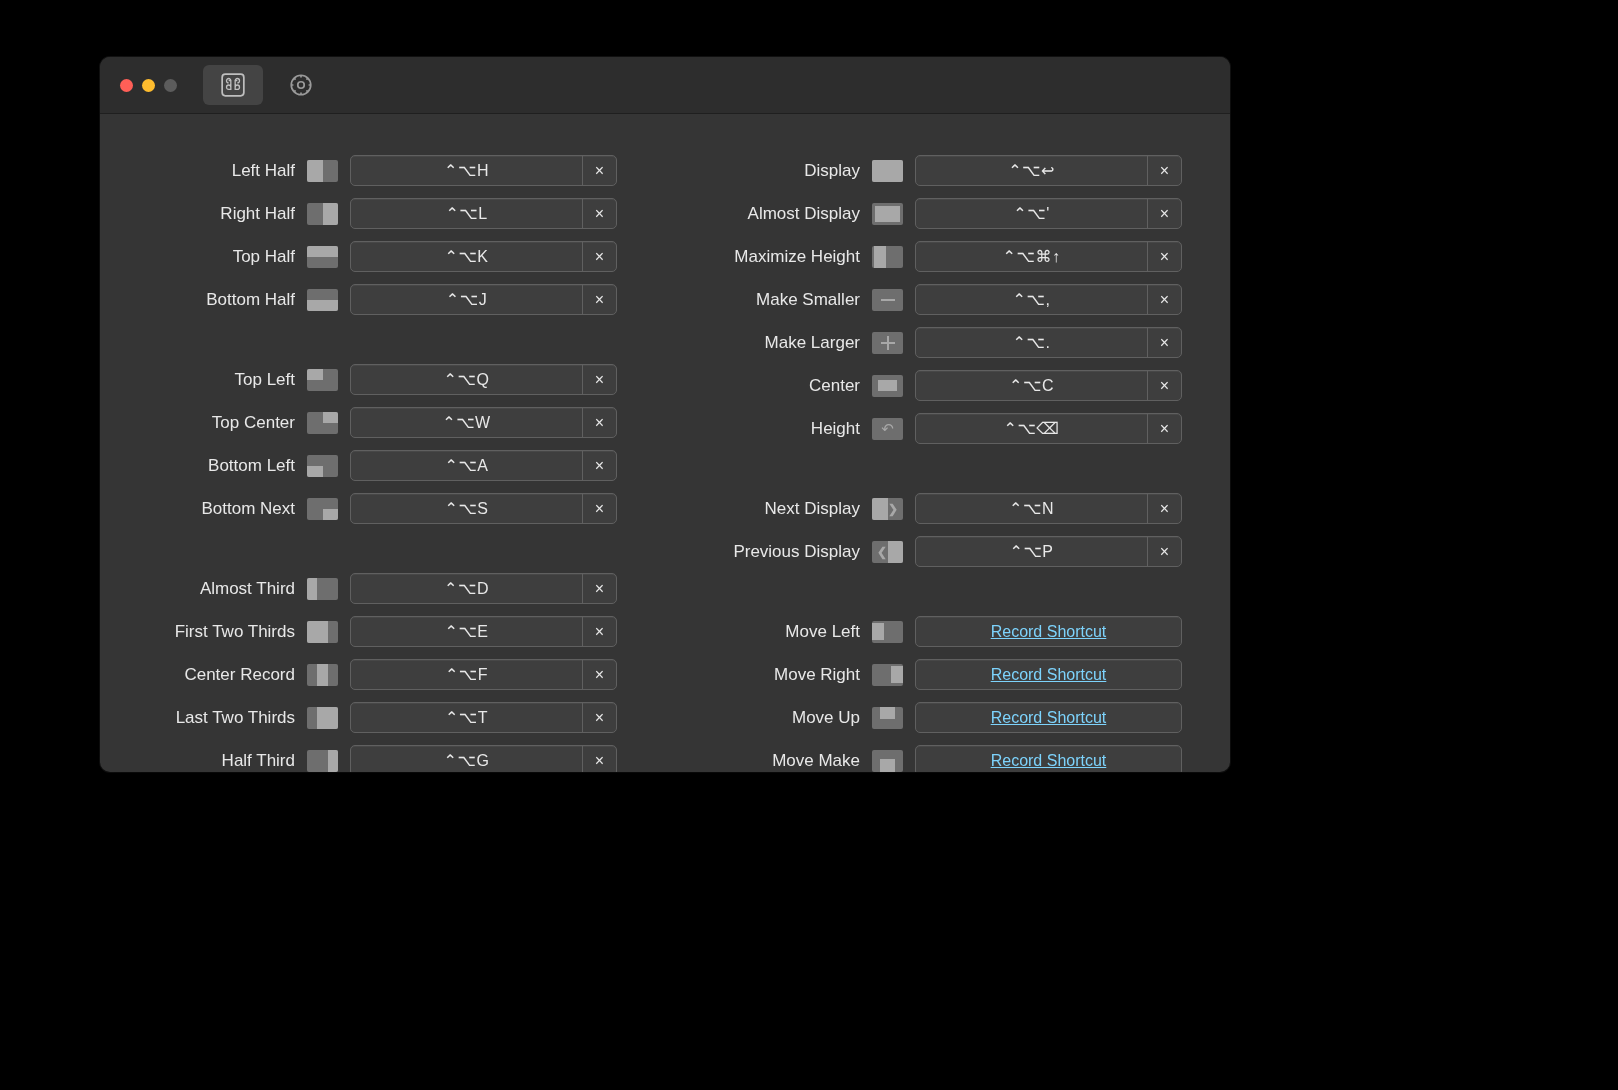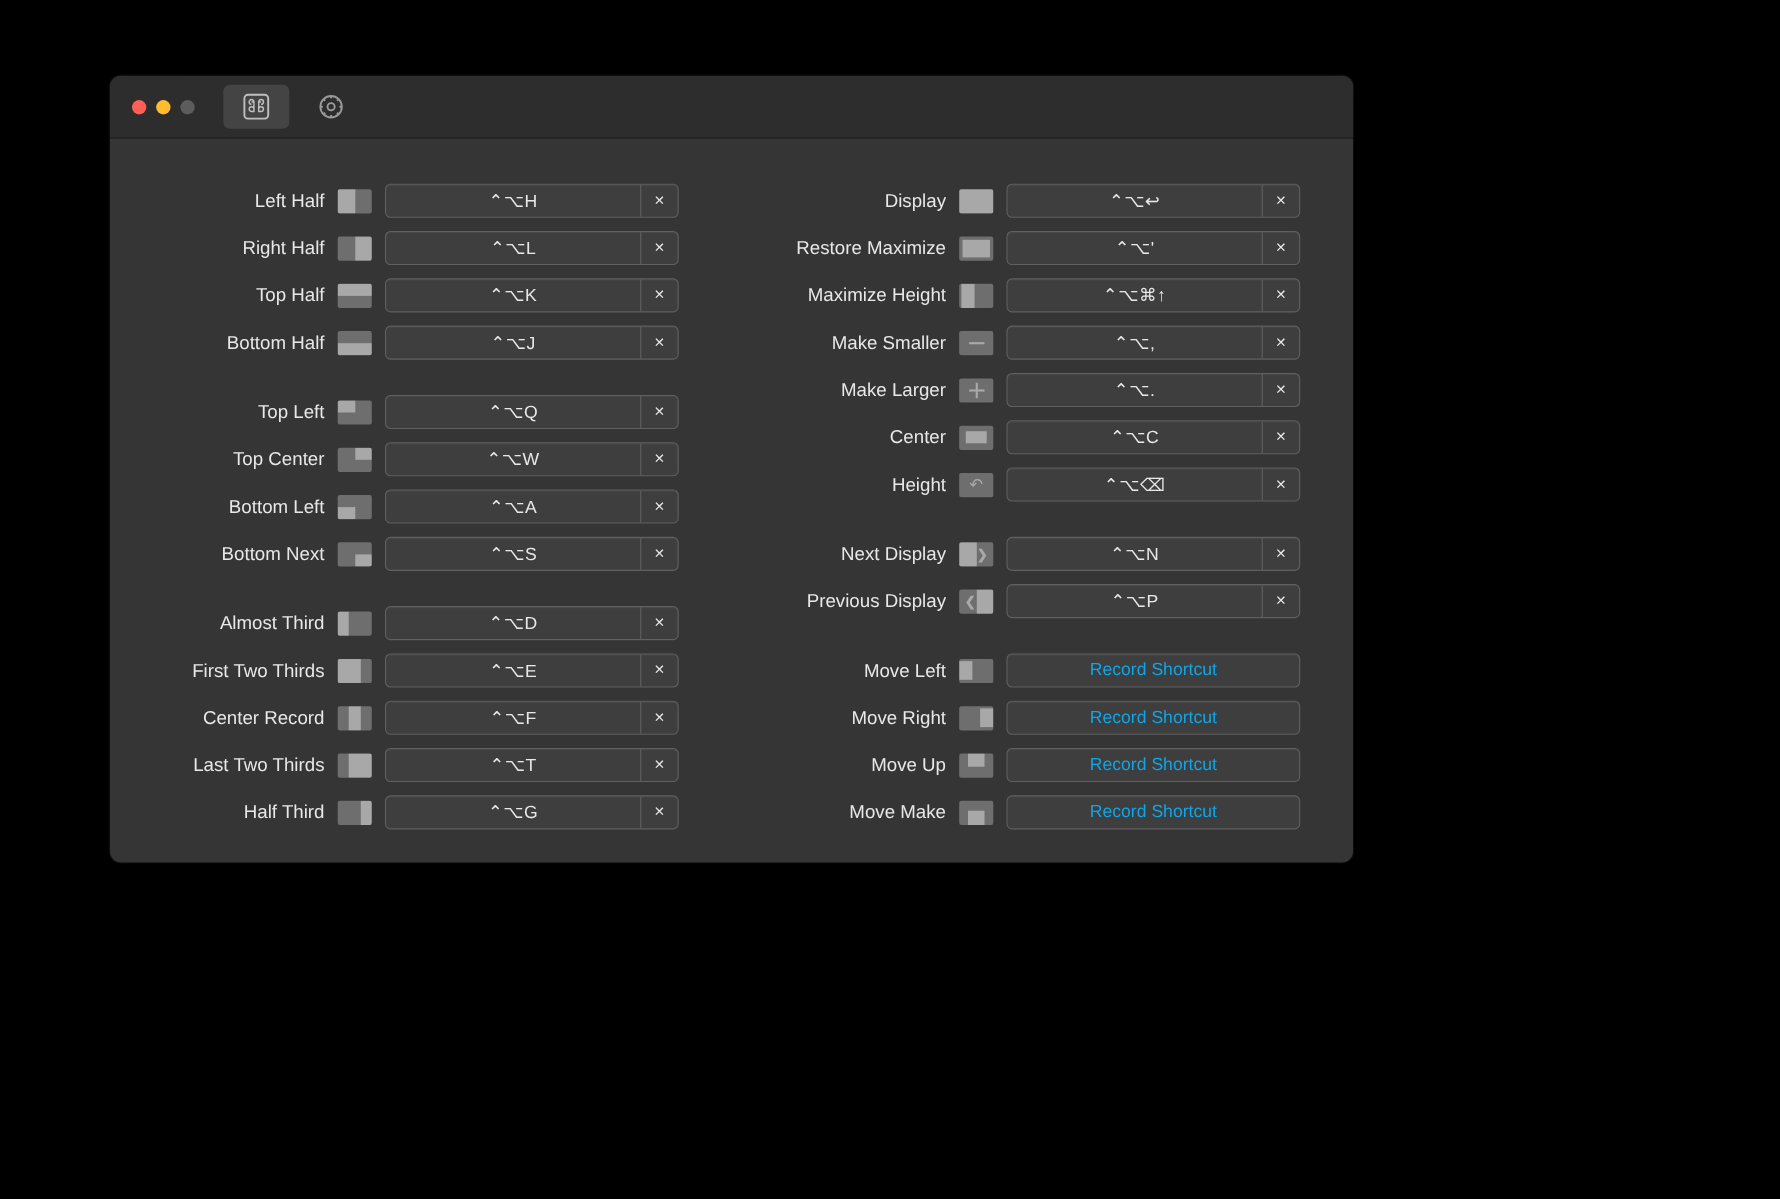--- a/index.html
+++ b/index.html
@@ -6,21 +6,21 @@
   body {
     background: #000;
     font-family: -apple-system, BlinkMacSystemFont, "Segoe UI", Helvetica, Arial, sans-serif;
     width: 1618px;
     height: 1090px;
     position: relative;
   }
   .window {
     position: absolute;
     left: 100px;
-    top: 69px;
+    top: 57px;
     width: 1130px;
     height: 715px;
     background: #353535;
     border-radius: 10px;
     box-shadow: 0 20px 60px rgba(0,0,0,0.8), 0 0 0 1px rgba(255,255,255,0.08);
     overflow: hidden;
   }
   .titlebar {
     height: 57px;
     background: #2d2d2d;
@@ -47,21 +47,21 @@
     display: flex;
     padding: 40px 20px 20px 20px;
     gap: 40px;
   }
   .col {
     flex: 1;
     display: flex;
     flex-direction: column;
   }
   .group { display:flex; flex-direction:column; gap:10px; }
-  .group + .group { margin-top: 30px; justify-content: center; }
+  .group + .group { margin-top: 47px; justify-content: center; }
   .row {
     display: flex;
     align-items: center;
     gap: 12px;
     height: 33px;
   }
   .label {
     width: 175px;
     text-align: right;
     color: #e8e8e8;
@@ -130,21 +130,21 @@
     background: #3e3e3e;
     border: 1px solid #606060;
     border-radius: 5px;
     display: flex;
     align-items: center;
     color: #e8e8e8;
     font-size: 16px;
     box-shadow: inset 0 1px 0 rgba(255,255,255,0.05);
   }
   .shortcut-field { width: 267px; }
-  .record-field { width: 267px; justify-content:center; color:#0ea5e9; }
+  .record-field { width: 267px; justify-content:center; color:#7dd3fc;text-decoration:underline; }
   .shortcut-text {
     flex: 1;
     text-align: center;
     letter-spacing: 0.5px;
   }
   .clear-btn {
     width: 34px;
     height: 100%;
     border-left: 1px solid #606060;
     display:flex; align-items:center; justify-content:center;
@@ -322,21 +322,21 @@
             <div class="label">Display</div>
             <div class="thumb full">
               <div class="hl"></div>
             </div>
             <div class="shortcut-field">
               <div class="shortcut-text">⌃⌥↩</div>
               <div class="clear-btn">×</div>
             </div>
           </div>
           <div class="row">
-            <div class="label">Restore Maximize</div>
+            <div class="label">Almost Display</div>
             <div class="thumb almost-max">
               <div class="hl"></div>
             </div>
             <div class="shortcut-field">
               <div class="shortcut-text">⌃⌥'</div>
               <div class="clear-btn">×</div>
             </div>
           </div>
           <div class="row">
             <div class="label">Maximize Height</div>

